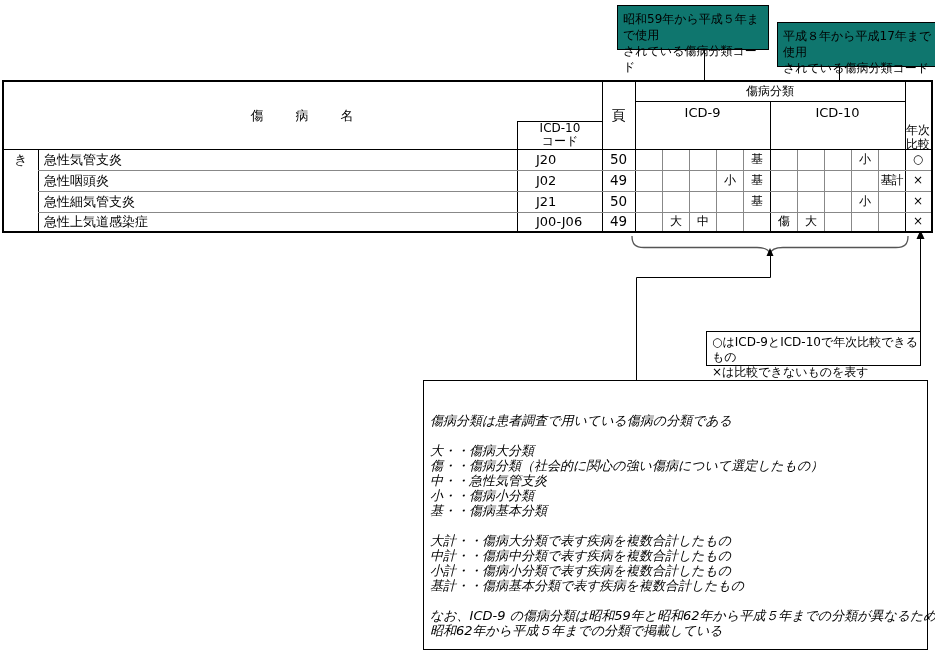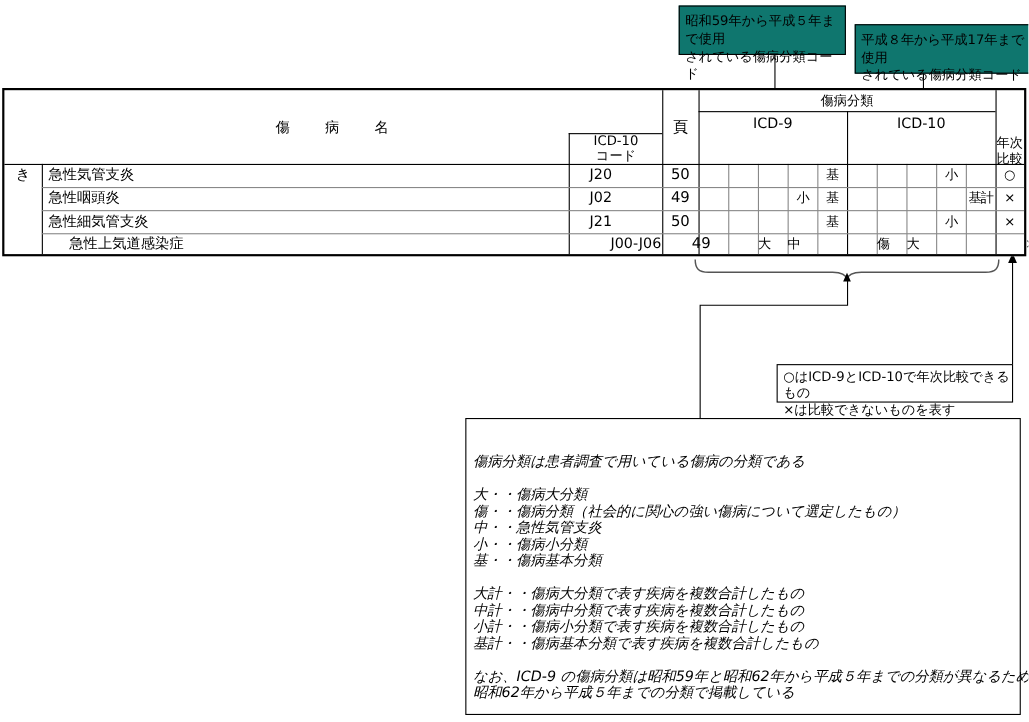--- a/index.html
+++ b/index.html
@@ -33,21 +33,21 @@
           padding-top:14px;box-sizing:border-box;align-items:flex-start;margin-top:27px;}
 
   .cell{position:absolute;height:21px;line-height:21px;font-size:13px;overflow:visible;}
   .idx{left:0;width:34px;text-align:center;}
   .nm{left:40px;width:470px;text-align:left;}
   .cd{left:532px;width:76px;text-align:left;}
   .pg{left:598px;width:33px;text-align:center;font-size:13.5px;}
   .mark{width:27px;text-align:center;font-size:12px;letter-spacing:-1px;}
   .yr{left:901px;width:26px;text-align:center;font-size:12px;}
 
-  .rt0{top:67px;} .rt1{top:88px;} .rt2{top:109px;} .rt3{top:130px;height:19px;line-height:19px;margin-left:19px;}
+  .rt0{top:67px;} .rt1{top:88px;} .rt2{top:109px;} .rt3{top:130px;height:19px;line-height:19px;}
   .c9-0{left:631px;} .c9-1{left:658px;} .c9-2{left:685px;} .c9-3{left:712px;} .c9-4{left:739px;}
   .c10-0{left:766px;} .c10-1{left:793px;} .c10-2{left:820px;} .c10-3{left:847px;} .c10-4{left:874px;}
 
   
   .note{position:absolute;left:706px;top:331px;width:215px;height:35px;border:1px solid #000;
         background:#fff;font-size:12px;line-height:15px;padding:3px 0 0 5px;box-sizing:border-box;}
   .legend{position:absolute;left:423px;top:380px;width:505px;height:270px;border:1px solid #000;
           background:#fff;font-size:13px;padding:32px 0 0 6px;box-sizing:border-box;}
   .legend .ln{height:15px;line-height:15px;white-space:pre;font-style:italic;}
 

